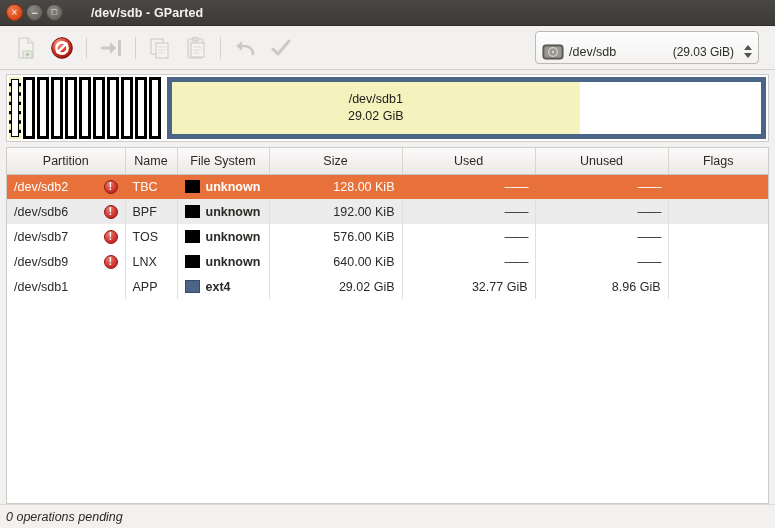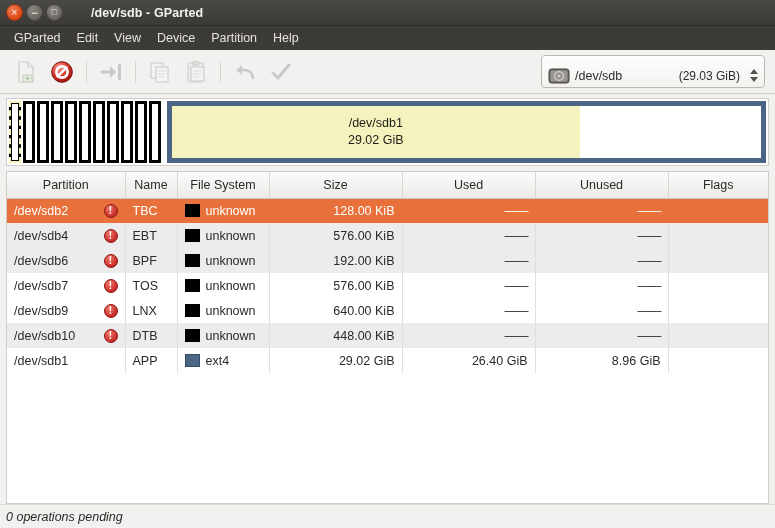--- a/index.html
+++ b/index.html
@@ -47,21 +47,21 @@
     padding: 0 8px; border-bottom: 1px solid #d3d0cb; flex: none;
     position: relative;
   }
   .tbtn { width: 36px; height: 34px; display: flex; align-items: center;
           justify-content: center; position: relative; }
   .tsep { width: 1px; height: 22px; background: #d6d3ce; margin: 0 6px; }
   .ico { display: block; }
   .ico.disabled { opacity: .38; }
 
   .devsel {
-    position: absolute; right: 10px; top: 5px;
+    position: absolute; right: 16px; top: 5px;
     width: 224px; height: 33px;
     background: linear-gradient(to bottom,#fdfdfd,#f3f2f1);
     border: 1px solid #bdb9b3; border-radius: 4px;
     display: flex; align-items: center; padding: 8px 4px 0 6px;
     box-shadow: inset 0 1px 0 #fff;
   }
   .devsel .dname { font-size: 12.5px; color: #2e2c29; margin-left: 5px; }
   .devsel .dsize { font-size: 12px; color: #2e2c29; margin-left: auto; margin-right: 8px; }
   .spin { display: flex; flex-direction: column; align-items: center;
           justify-content: center; gap: 3px; width: 12px; }
@@ -111,21 +111,21 @@
   tbody td {
     font-size: 12.5px; color: #2c2a27; height: 25px; padding: 0 7px;
     border-right: 1px solid #e2dfdb; white-space: nowrap; overflow: hidden;
   }
   tbody td:last-child { border-right: none; }
   tbody tr.odd  td { background: #ececec; }
   tbody tr.even td { background: #ffffff; }
   tbody tr.selected td { background: #e8703a; color: #ffffff; border-right-color: #e8703a; }
   td.c-part { text-align: left; }
   td.c-name { text-align: left; }
-  td.c-fs   { text-align: left; }
+  td.c-fs   { text-align: left; font-weight: bold; }
   td.c-size, td.c-used, td.c-unused { text-align: right; }
   td.c-flags { text-align: left; }
 
   .partcell { display: flex; align-items: center; justify-content: space-between; }
   .warn {
     width: 14px; height: 14px; border-radius: 50%; flex: none;
     background: radial-gradient(circle at 35% 28%, #f07a6a, #c62828 72%);
     border: 1px solid #8e1b13;
     color: #fff; font-size: 10px; font-weight: bold; line-height: 12px;
     text-align: center; margin-left: 6px;
@@ -155,28 +155,20 @@
       <div class="wbtn min">
           <span>−</span>
         </div>
       <div class="wbtn max">
           <span>□</span>
         </div>
     </div>
     <div class="wtitle">/dev/sdb - GParted</div>
   </div>
 
-  <div class="menubar">
-    <div class="menuitem">GParted</div>
-    <div class="menuitem">Edit</div>
-    <div class="menuitem">View</div>
-    <div class="menuitem">Device</div>
-    <div class="menuitem">Partition</div>
-    <div class="menuitem">Help</div>
-  </div>
 
   <div class="toolbar">
 
     <div class="tbtn">
       <svg class="ico disabled" width="24" height="24" viewBox="0 0 24 24">
         <path d="M5 2h9l5 5v15H5z" fill="#f7f6f4" stroke="#9b9792" stroke-width="1.2"></path>
         <path d="M14 2v5h5" fill="#e4e2de" stroke="#9b9792" stroke-width="1.2"></path>
         <g fill="#dfe7d8" stroke="#7f9b6d" stroke-width="1.1">
           <rect x="9" y="15" width="9" height="7" rx="1"></rect>
         </g>
@@ -346,39 +338,20 @@
               </div>
             </td>
             <td class="c-size">128.00 KiB</td>
             <td class="c-used"><span class="dash">——</span></td>
             <td class="c-unused"><span class="dash">——</span></td>
             <td class="c-flags"></td>
           </tr>
           <tr class="odd">
             <td class="c-part">
               <div class="partcell">
-                <span>/dev/sdb4</span>
-                <span class="warn">!</span>
-              </div>
-            </td>
-            <td class="c-name">EBT</td>
-            <td class="c-fs">
-              <div class="fscell">
-                <span class="swatch" style="background: rgb(0, 0, 0);"></span>
-                <span>unknown</span>
-              </div>
-            </td>
-            <td class="c-size">576.00 KiB</td>
-            <td class="c-used"><span class="dash">——</span></td>
-            <td class="c-unused"><span class="dash">——</span></td>
-            <td class="c-flags"></td>
-          </tr>
-          <tr class="odd">
-            <td class="c-part">
-              <div class="partcell">
                 <span>/dev/sdb6</span>
                 <span class="warn">!</span>
               </div>
             </td>
             <td class="c-name">BPF</td>
             <td class="c-fs">
               <div class="fscell">
                 <span class="swatch" style="background: rgb(0, 0, 0);"></span>
                 <span>unknown</span>
               </div>
@@ -419,54 +392,35 @@
               <div class="fscell">
                 <span class="swatch" style="background: rgb(0, 0, 0);"></span>
                 <span>unknown</span>
               </div>
             </td>
             <td class="c-size">640.00 KiB</td>
             <td class="c-used"><span class="dash">——</span></td>
             <td class="c-unused"><span class="dash">——</span></td>
             <td class="c-flags"></td>
           </tr>
-          <tr class="odd">
-            <td class="c-part">
-              <div class="partcell">
-                <span>/dev/sdb10</span>
-                <span class="warn">!</span>
-              </div>
-            </td>
-            <td class="c-name">DTB</td>
-            <td class="c-fs">
-              <div class="fscell">
-                <span class="swatch" style="background: rgb(0, 0, 0);"></span>
-                <span>unknown</span>
-              </div>
-            </td>
-            <td class="c-size">448.00 KiB</td>
-            <td class="c-used"><span class="dash">——</span></td>
-            <td class="c-unused"><span class="dash">——</span></td>
-            <td class="c-flags"></td>
-          </tr>
           <tr class="even">
             <td class="c-part">
               <div class="partcell">
                 <span>/dev/sdb1</span>
               </div>
             </td>
             <td class="c-name">APP</td>
             <td class="c-fs">
               <div class="fscell">
                 <span class="swatch" style="background: rgb(74, 101, 133);"></span>
                 <span>ext4</span>
               </div>
             </td>
             <td class="c-size">29.02 GiB</td>
-            <td class="c-used">26.40 GiB</td>
+            <td class="c-used">32.77 GiB</td>
             <td class="c-unused">8.96 GiB</td>
             <td class="c-flags"></td>
           </tr>
         </tbody>
     </table>
   </div>
 
   <div class="statusbar">
     <span>0 operations pending</span>
   </div>

